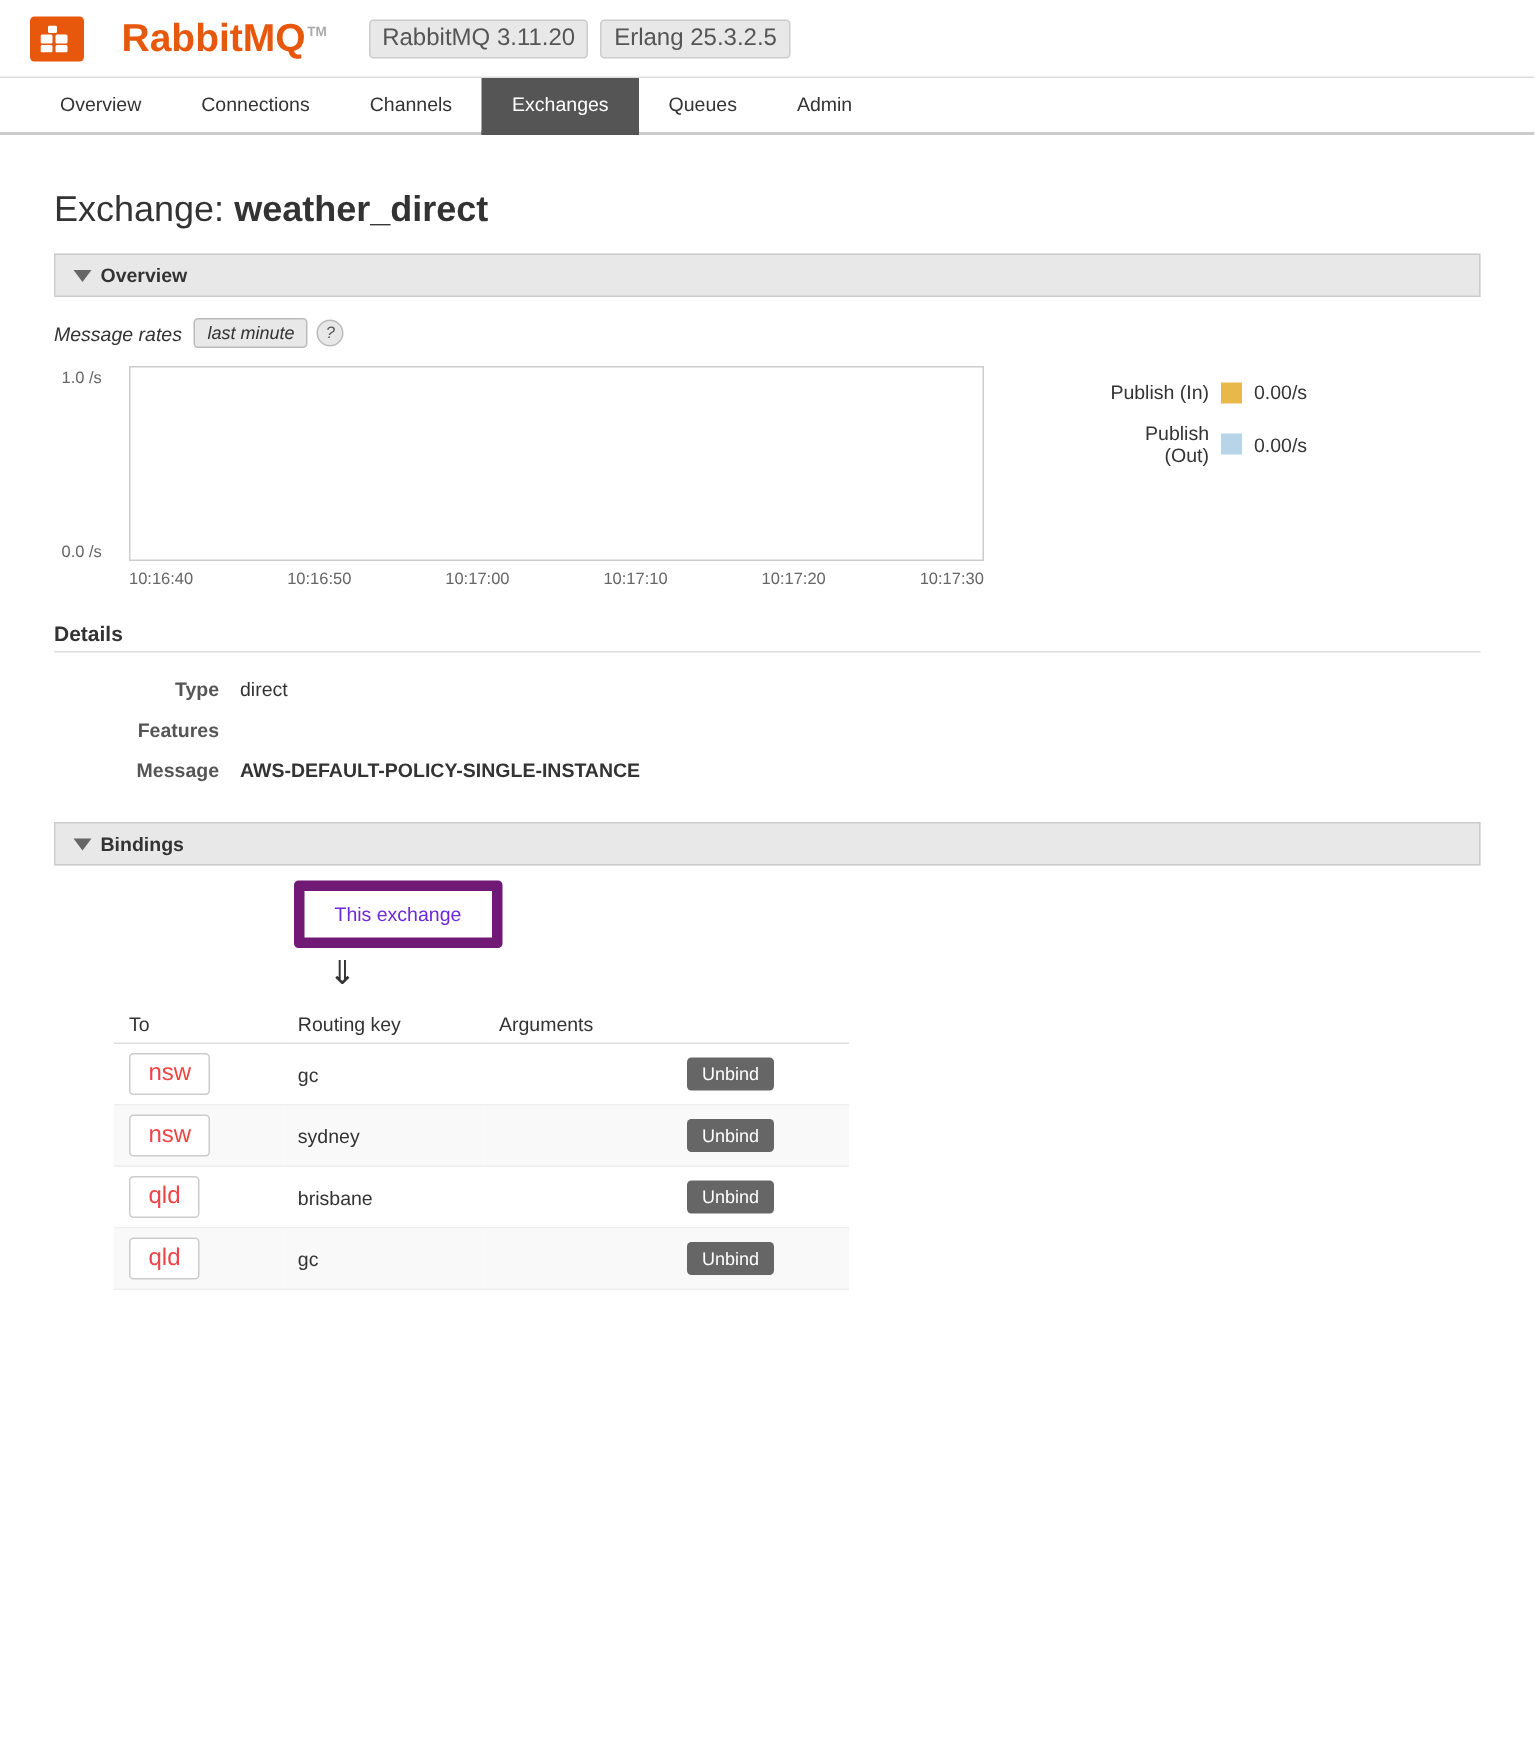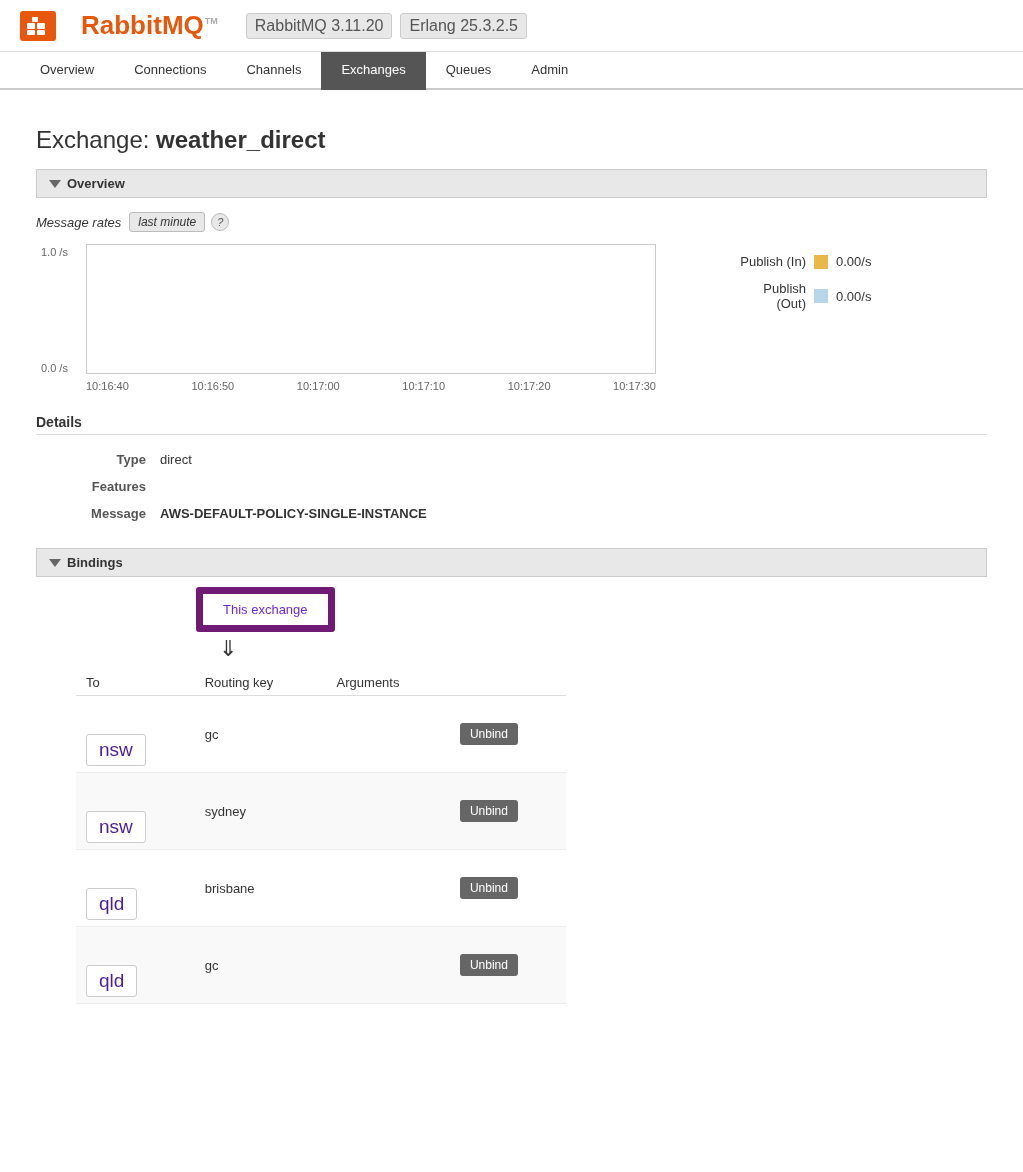--- a/index.html
+++ b/index.html
@@ -58,21 +58,21 @@
     
     .bindings-section { margin-top: 10px; }
     .exchange-box { border: 7px solid #701a75; border-radius: 3px; background: #fff; padding: 8px 20px; display: inline-block; font-size: 13px; color: #6d28d9; margin-left: 160px; margin-bottom: 4px; }
     .arrow-down { font-size: 22px; color: #333; margin-left: 183px; margin-bottom: 8px; }
 
     
     .bindings-table { border-collapse: collapse; width: 490px; margin-left: 40px; }
     .bindings-table th { text-align: left; padding: 5px 10px; font-size: 13px; color: #333; font-weight: normal; border-bottom: 1px solid #ddd; }
     .bindings-table td { padding: 6px 10px; border-bottom: 1px solid #eee; font-size: 13px; vertical-align: middle; }
     .bindings-table tr:nth-child(even) td { background: #f9f9f9; }
-    .queue-box { border: 1px solid #ccc; border-radius: 3px; background: #fff; padding: 4px 12px; display: inline-block; font-size: 19px; color: #4c1d95; margin-top: 32px; }
+    .queue-box { border: 1px solid #ccc; border-radius: 3px; background: #fff; padding: 4px 12px; display: inline-block; font-size: 16px; color: #ef4444; }
     .unbind-btn { background: #666; color: #fff; border: none; border-radius: 3px; padding: 4px 10px; font-size: 12px; cursor: pointer; }
 
     .chart-inner { width: 100%; height: 100%; position: relative; overflow: hidden; }
   </style>
 </head>
 <body>
 
 <div class="header">
   <div class="logo">
     <div class="logo-icon">

